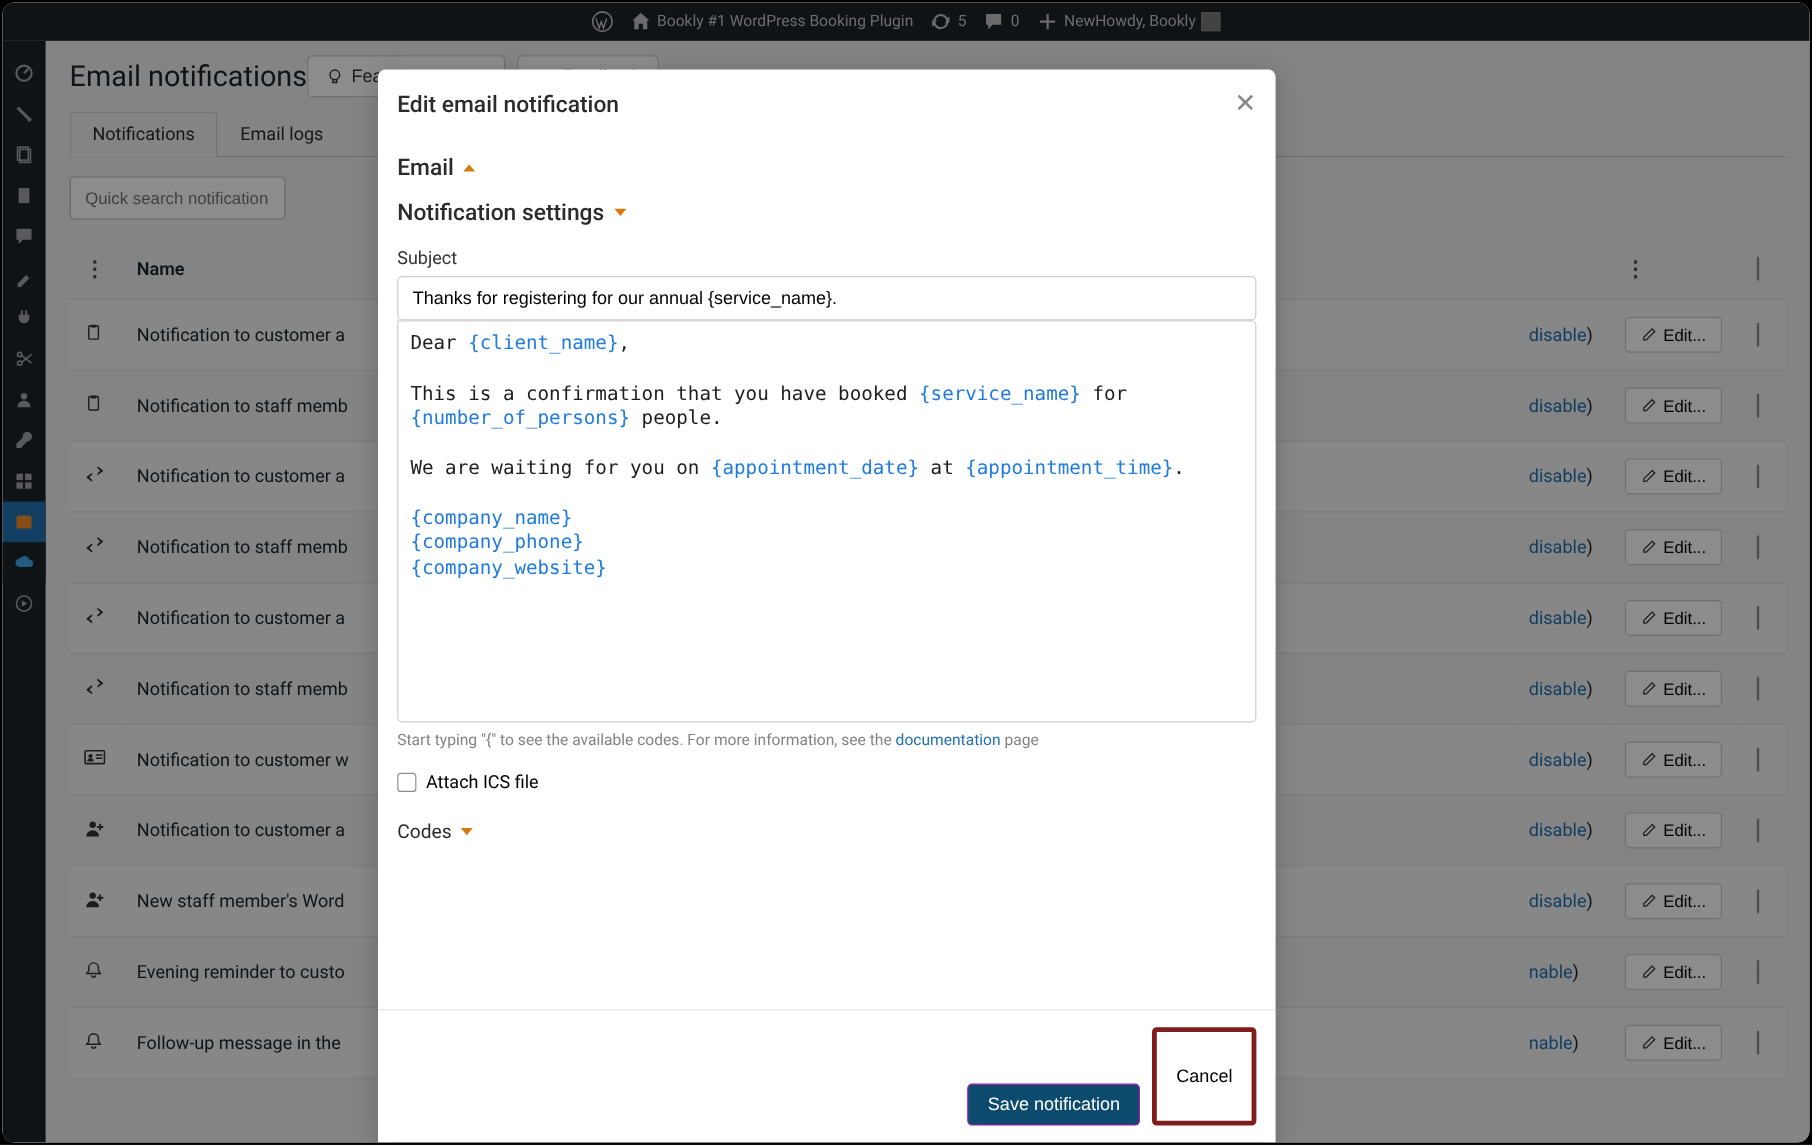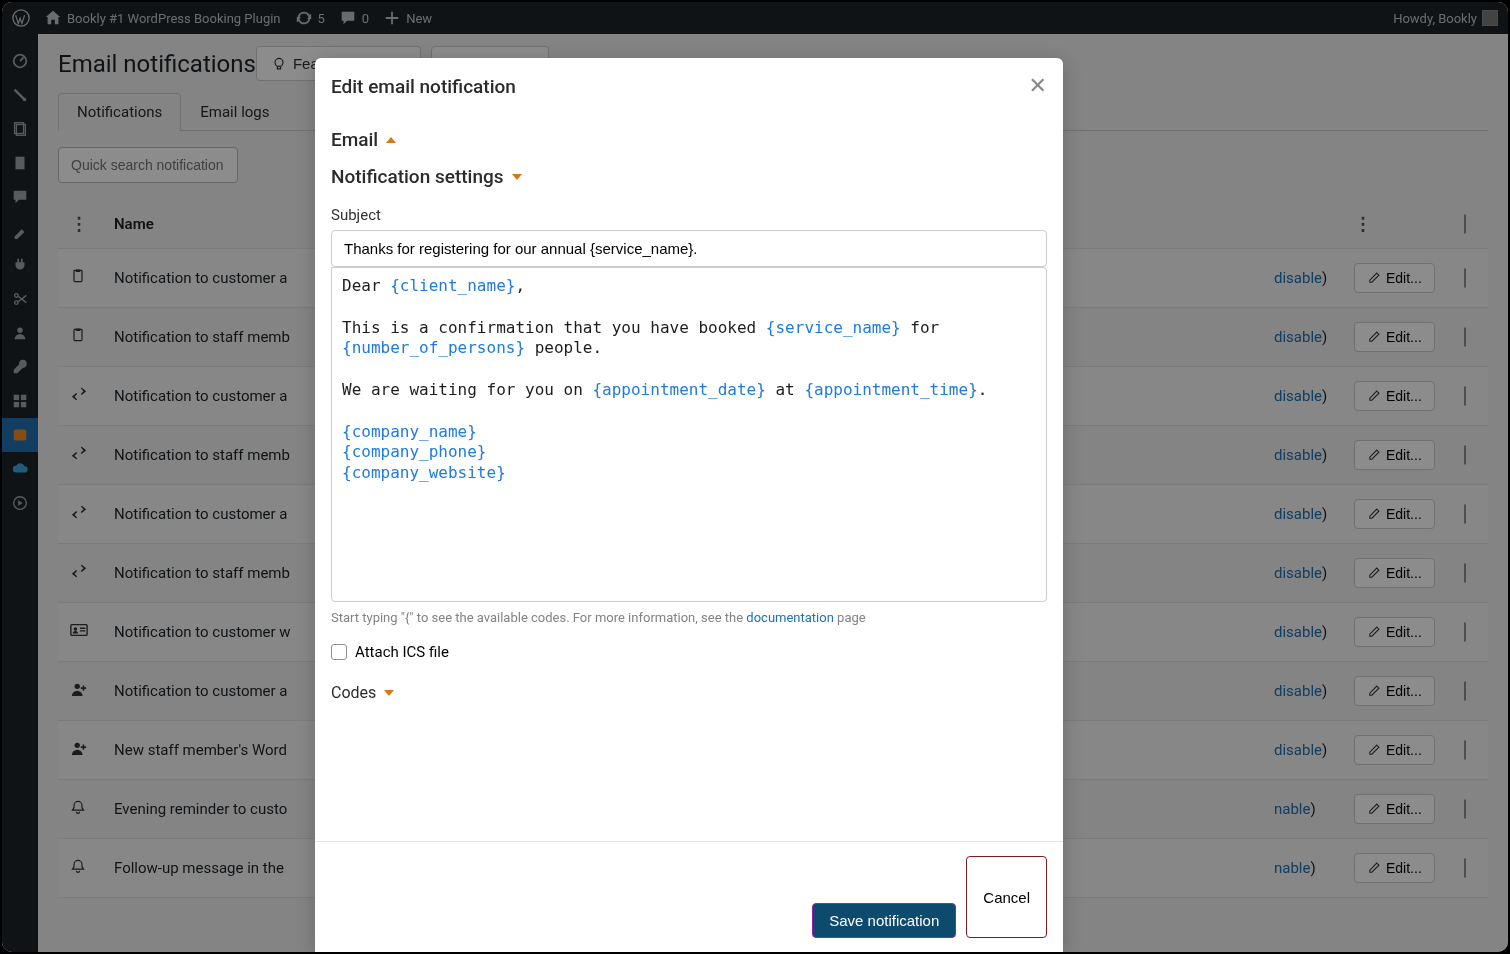--- a/index.html
+++ b/index.html
@@ -1,20 +1,20 @@
 <!DOCTYPE html>
 <html><head>
 <meta charset="utf-8">
 <style>
 * { box-sizing: border-box; margin: 0; padding: 0; }
 body { font-family: -apple-system, BlinkMacSystemFont, "Segoe UI", Roboto, sans-serif; width: 1510px; height: 954px; overflow: hidden; background: #000; position: relative; }
 .frame { position: absolute; inset: 0; border-radius: 12px; border: 2px solid #000; overflow: hidden; background: #f0f0f1; }
 
 
-.wp-bar { height: 32px; background: #1d2327; color: #c3c4c7; display: flex; align-items: center; padding: 0 10px; font-size: 13px; justify-content: space-between; }
+.wp-bar { height: 32px; background: #1d2327; color: #c3c4c7; display: flex; align-items: center; padding: 0 10px; font-size: 13px; justify-content: center; }
 .wp-bar-left, .wp-bar-right { display: flex; align-items: center; gap: 14px; }
 .wp-bar .item { display: flex; align-items: center; gap: 5px; cursor: pointer; }
 .wp-bar svg { width: 18px; height: 18px; fill: #c3c4c7; }
 .wp-avatar { width: 16px; height: 16px; background: #7a7a7a; border: 1px solid #888; }
 
 
 .wp-side { position: absolute; top: 32px; bottom: 0; left: 0; width: 36px; background: #1d2327; display: flex; flex-direction: column; padding-top: 10px; }
 .wp-side .s-item { height: 34px; display: flex; align-items: center; justify-content: center; cursor: pointer; color: #a0a5aa; }
 .wp-side .s-item svg { width: 18px; height: 18px; fill: currentColor; }
 .wp-side .s-item.active { background: #2271b1; color: #fff; }
@@ -61,21 +61,21 @@
 .etabs { display: flex; }
 .etab { padding: 6px 14px; font-size: 15px; cursor: pointer; color: #333; border:1px solid transparent; border-bottom:none;}
 .etab.active { border-color: #ccc; border-radius: 4px 4px 0 0; background:#fff; margin-bottom:-1px; }
 .editor { width: 100%; min-height: 335px; border: 1px solid #ccc; border-radius: 0 4px 4px 4px; padding: 8px 10px; font-family: "SFMono-Regular", Menlo, Consolas, monospace; font-size: 16px; line-height: 1.3; white-space: pre-wrap; color: #1d1d1d; }
 .editor .tok { color: #1f7be0; }
 .hint { font-size: 13px; color: #838383; margin-top: 8px; }
 .hint a { color: #2271b1; text-decoration: none; }
 .checkrow { display: flex; align-items: center; gap: 8px; margin-top: 18px; font-size: 15px; }
 .modal-foot { border-top: 1px solid #e5e5e5; padding: 14px 16px; display: flex; justify-content: flex-end; gap: 10px; }
 .save-btn { background: #0c4a6e; color: #fff; border: 1px solid #a21caf; border-radius: 4px; padding: 8px 16px; font-size: 15px; cursor: pointer; margin-top: 47px; }
-.cancel-btn { background: #fff; border: 1px solid #7f1d1d; border-radius: 4px; padding: 8px 16px; font-size: 15px; cursor: pointer; }
+.cancel-btn { background: #fff; border: 4px solid #7f1d1d; border-radius: 4px; padding: 8px 16px; font-size: 15px; cursor: pointer; }
 </style>
 </head>
 <body>
 
 <div class="frame">
 
   <div class="wp-bar">
     <div class="wp-bar-left">
       <span class="item">
           <svg viewBox="0 0 20 20">

